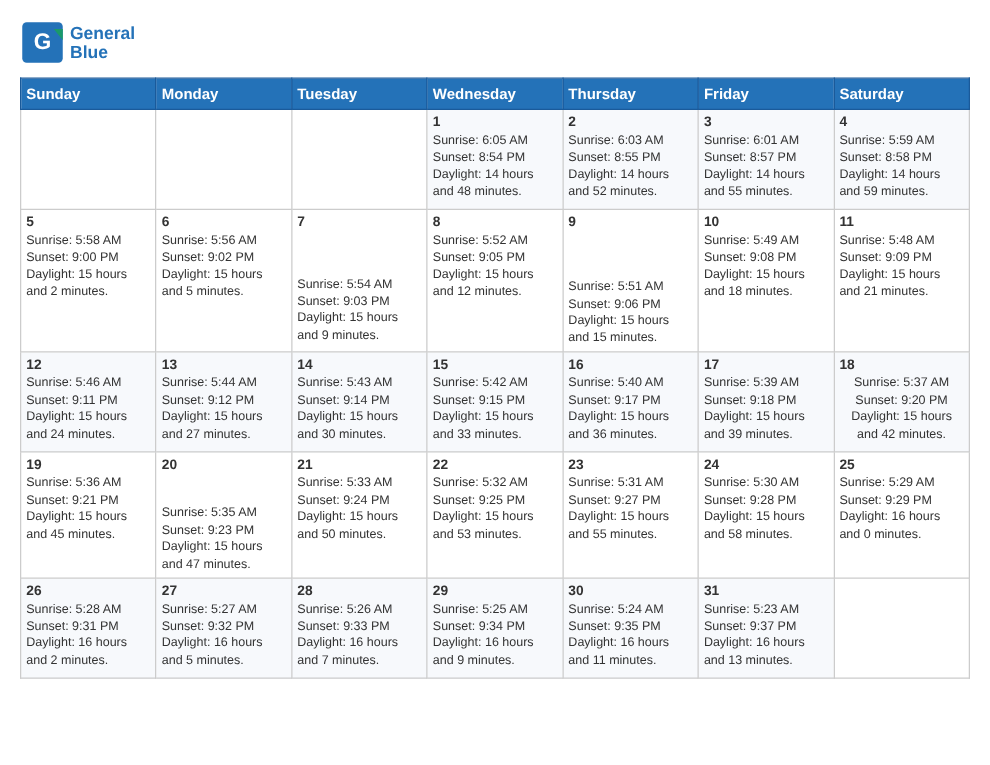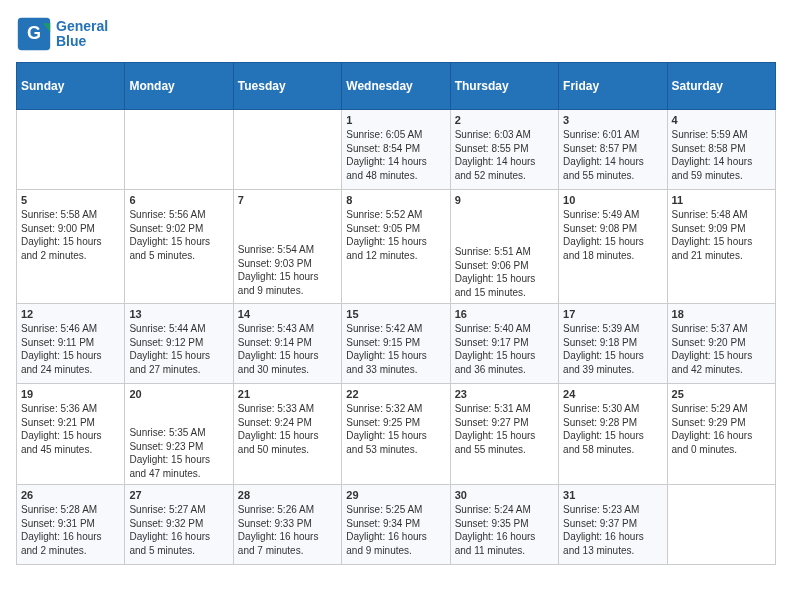--- a/index.html
+++ b/index.html
@@ -48,21 +48,21 @@
     table {
       width: 100%;
       border-collapse: collapse;
       table-layout: fixed;
     }
     thead th {
       background: #2472b8;
       color: #fff;
       font-size: 12px;
       font-weight: bold;
-      padding: 16px 4px;
+      padding: 5px 4px;
       text-align: left;
       border: 1px solid #1a5a9a;
     }
     tbody tr {
       vertical-align: top;
     }
     tbody td {
       border: 1px solid #ccc;
       padding: 4px 4px;
       font-size: 10px;
@@ -248,21 +248,21 @@
         </td>
         <td>
           <span class="day-number">17</span>
           <div class="day-info" style="white-space: pre-line;">Sunrise: 5:39 AM
 Sunset: 9:18 PM
 Daylight: 15 hours
 and 39 minutes.</div>
         </td>
         <td>
           <span class="day-number">18</span>
-          <div class="day-info" style="white-space: pre-line;">Sunrise: 5:37 AM
+          <div class="day-info" style="white-space: pre-line; text-align: center;">Sunrise: 5:37 AM
 Sunset: 9:20 PM
 Daylight: 15 hours
 and 42 minutes.</div>
         </td>
       </tr>
       <tr>
         <td>
           <span class="day-number">19</span>
           <div class="day-info" style="white-space: pre-line;">Sunrise: 5:36 AM
 Sunset: 9:21 PM

